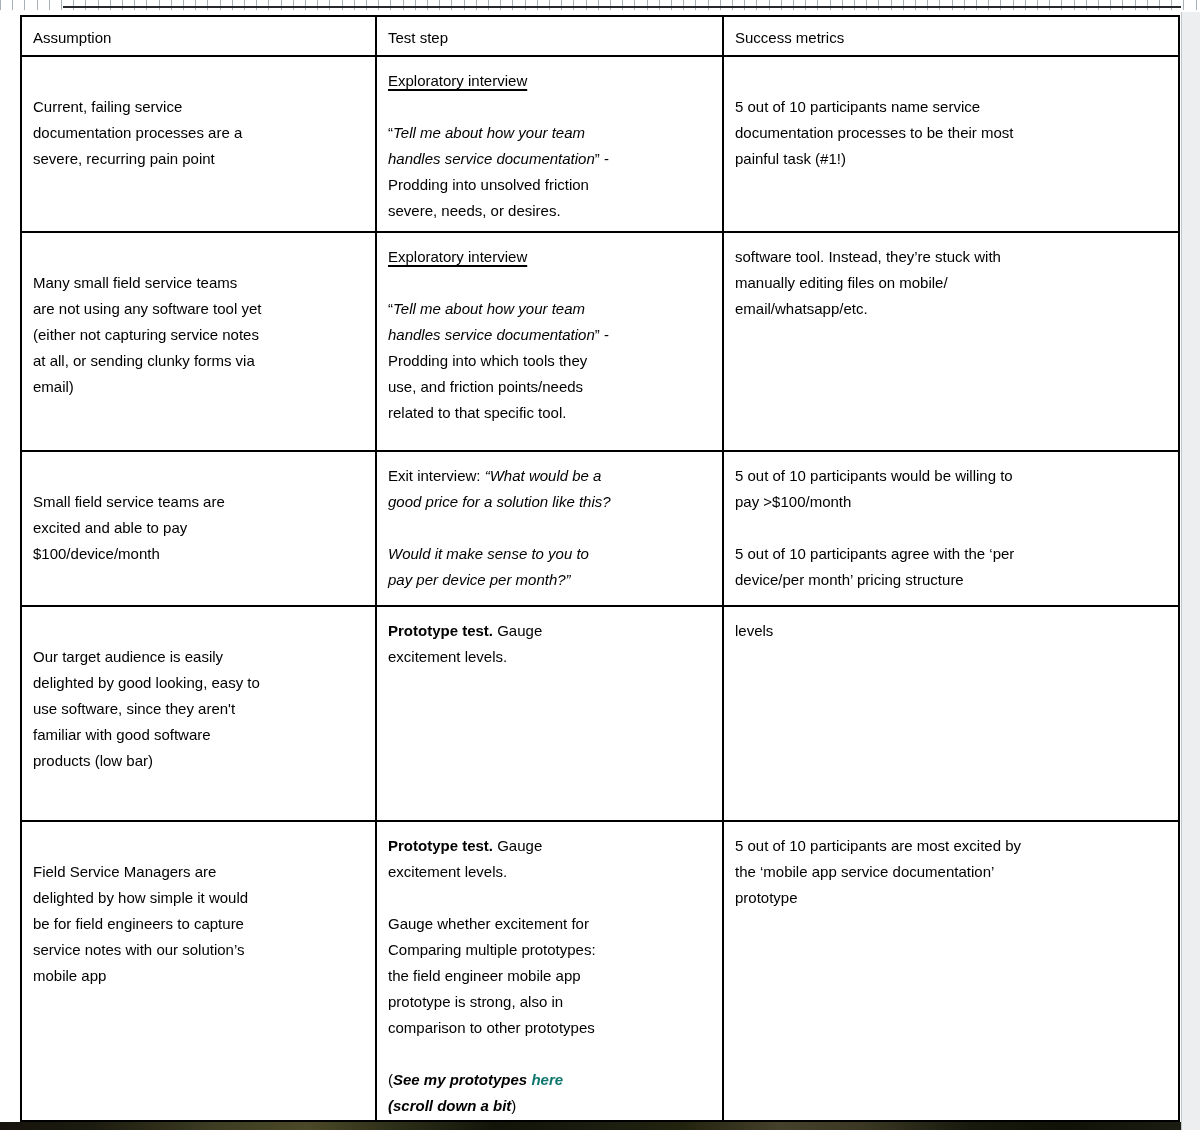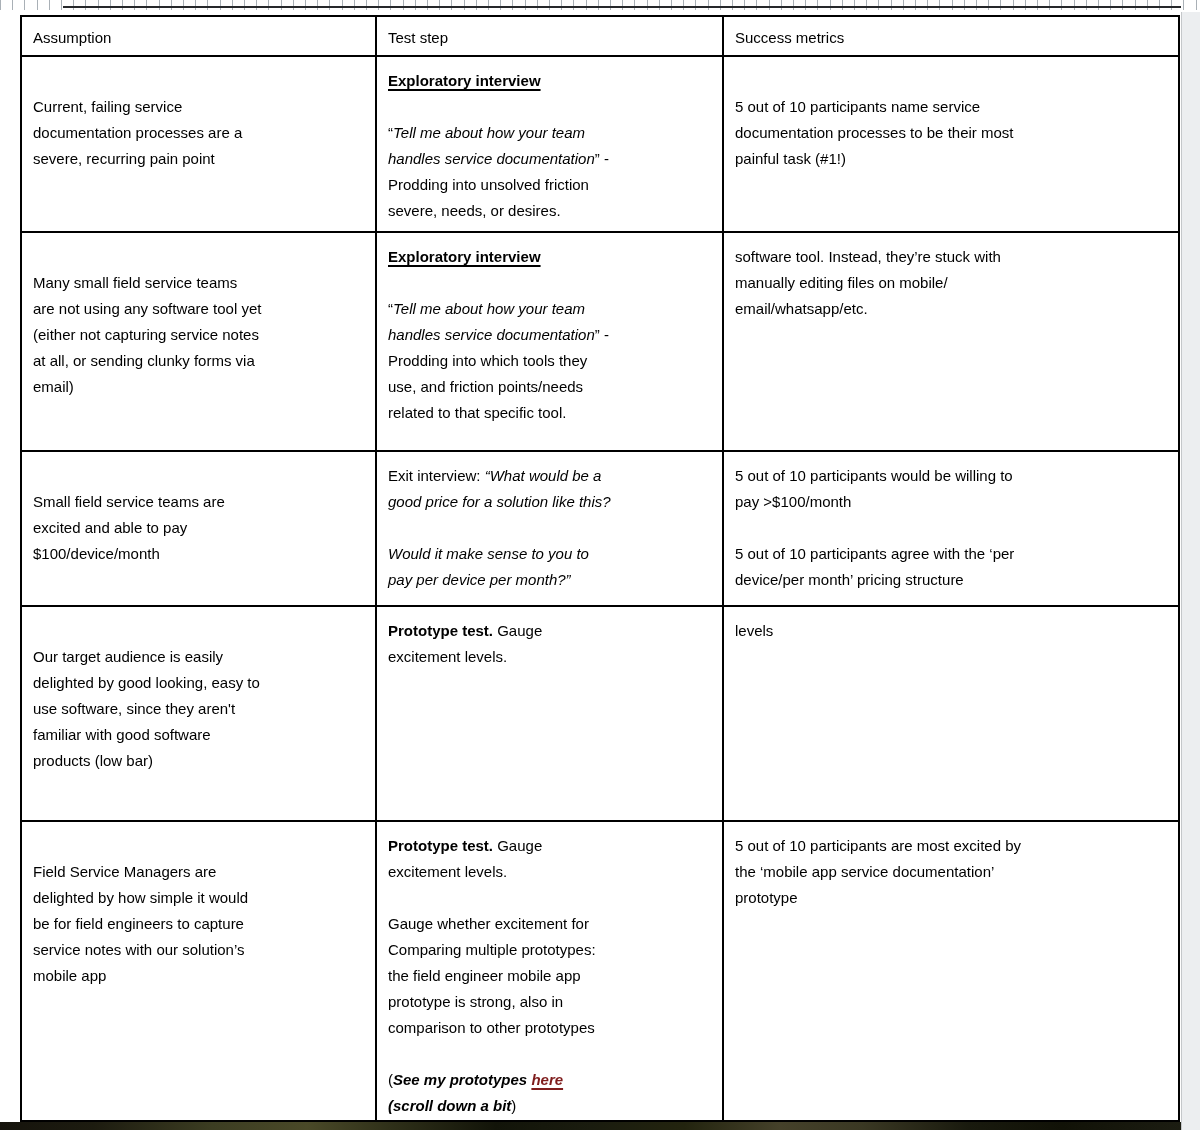--- a/index.html
+++ b/index.html
@@ -44,24 +44,24 @@
     padding: 11px 10px 4px 11px;
     font-size: 15px; line-height: 26px;
   }
   .cell.head { padding-top: 8px; }
   .para { min-height: 26px; white-space: pre; }
 
   .run-r  { }
   .run-b  { font-weight: bold; }
   .run-i  { font-style: italic; }
   .run-bi { font-weight: bold; font-style: italic; margin-top: 8px; }
-  .run-bu { font-weight: bold; text-decoration: underline; text-decoration-thickness: 2px; text-underline-offset: 3px; }
+  .run-bu { font-weight: normal; text-decoration: underline; text-decoration-thickness: 2px; text-underline-offset: 3px; }
   .run-link {
-    color: #7f1d1d; font-weight: bold; font-style: italic;
-    text-decoration: underline; text-decoration-thickness: 2px; text-underline-offset: 3px;
+    color: #0f766e; font-weight: bold; font-style: italic;
+    text-decoration-thickness: 2px; text-underline-offset: 3px;
     cursor: pointer;
   }
 </style>
 </head>
 <body>
 
 <div class="ruler">
   <div class="ruler-line"></div>
 </div>
 

